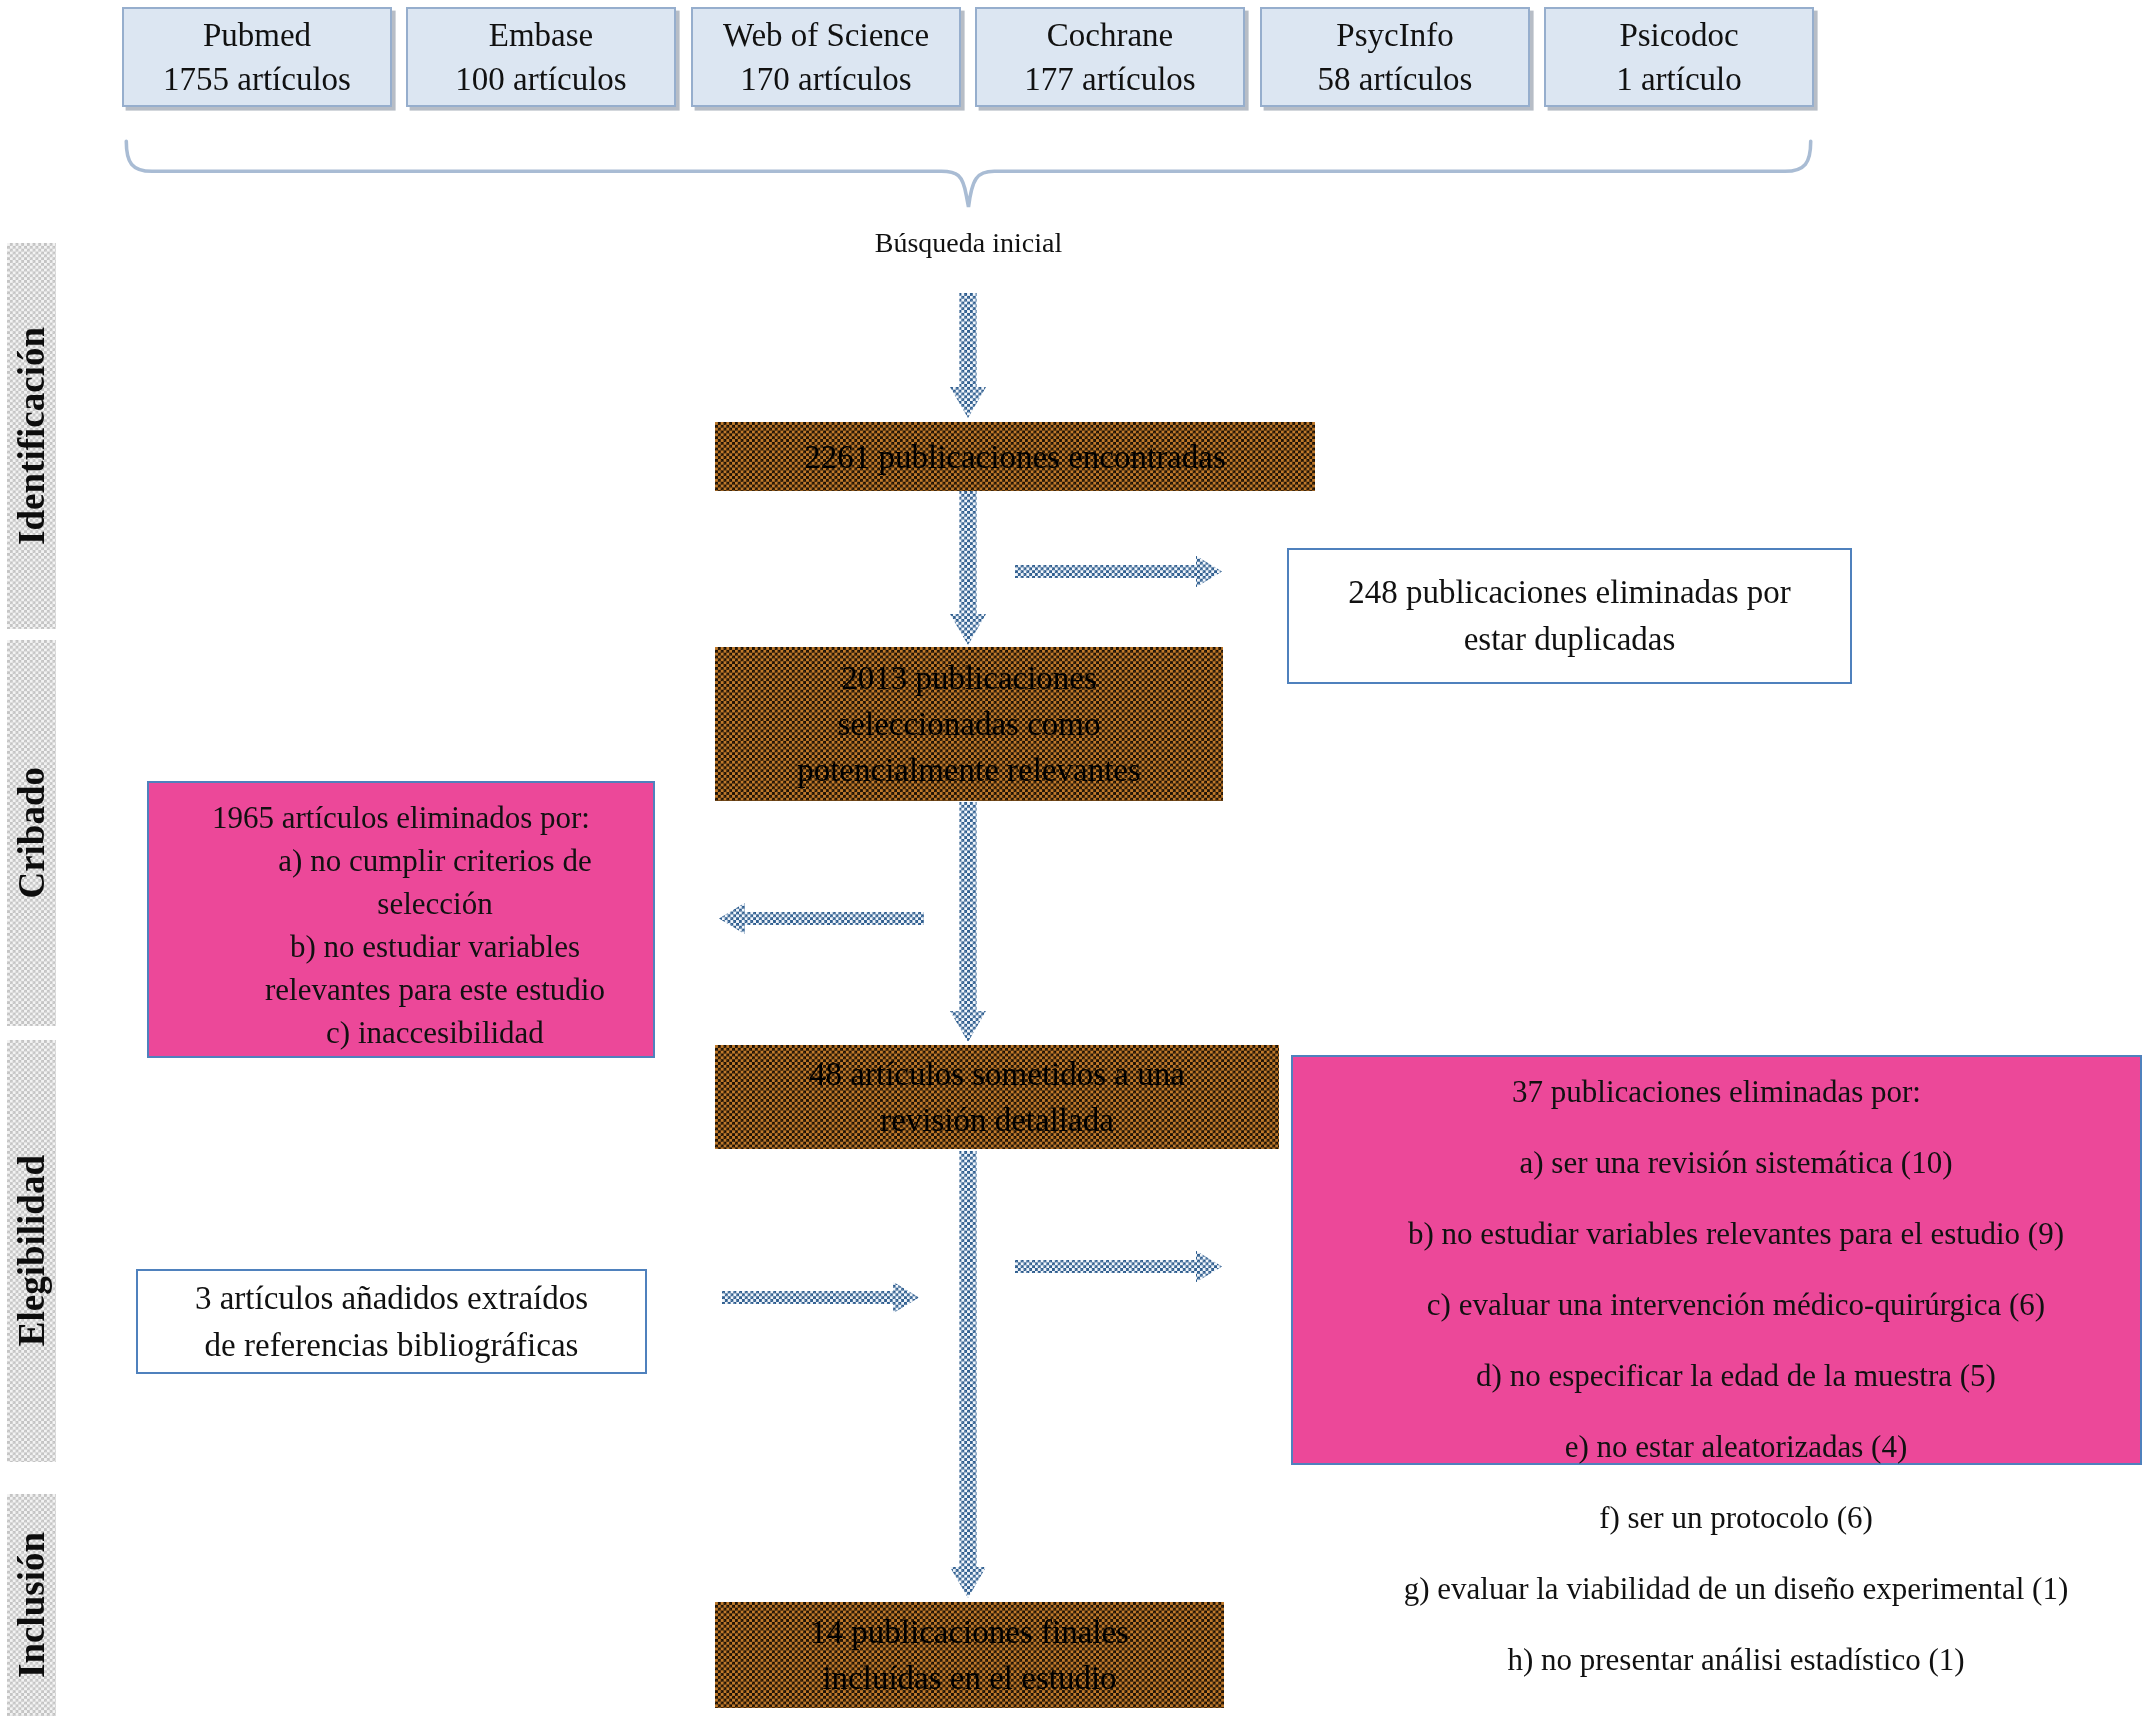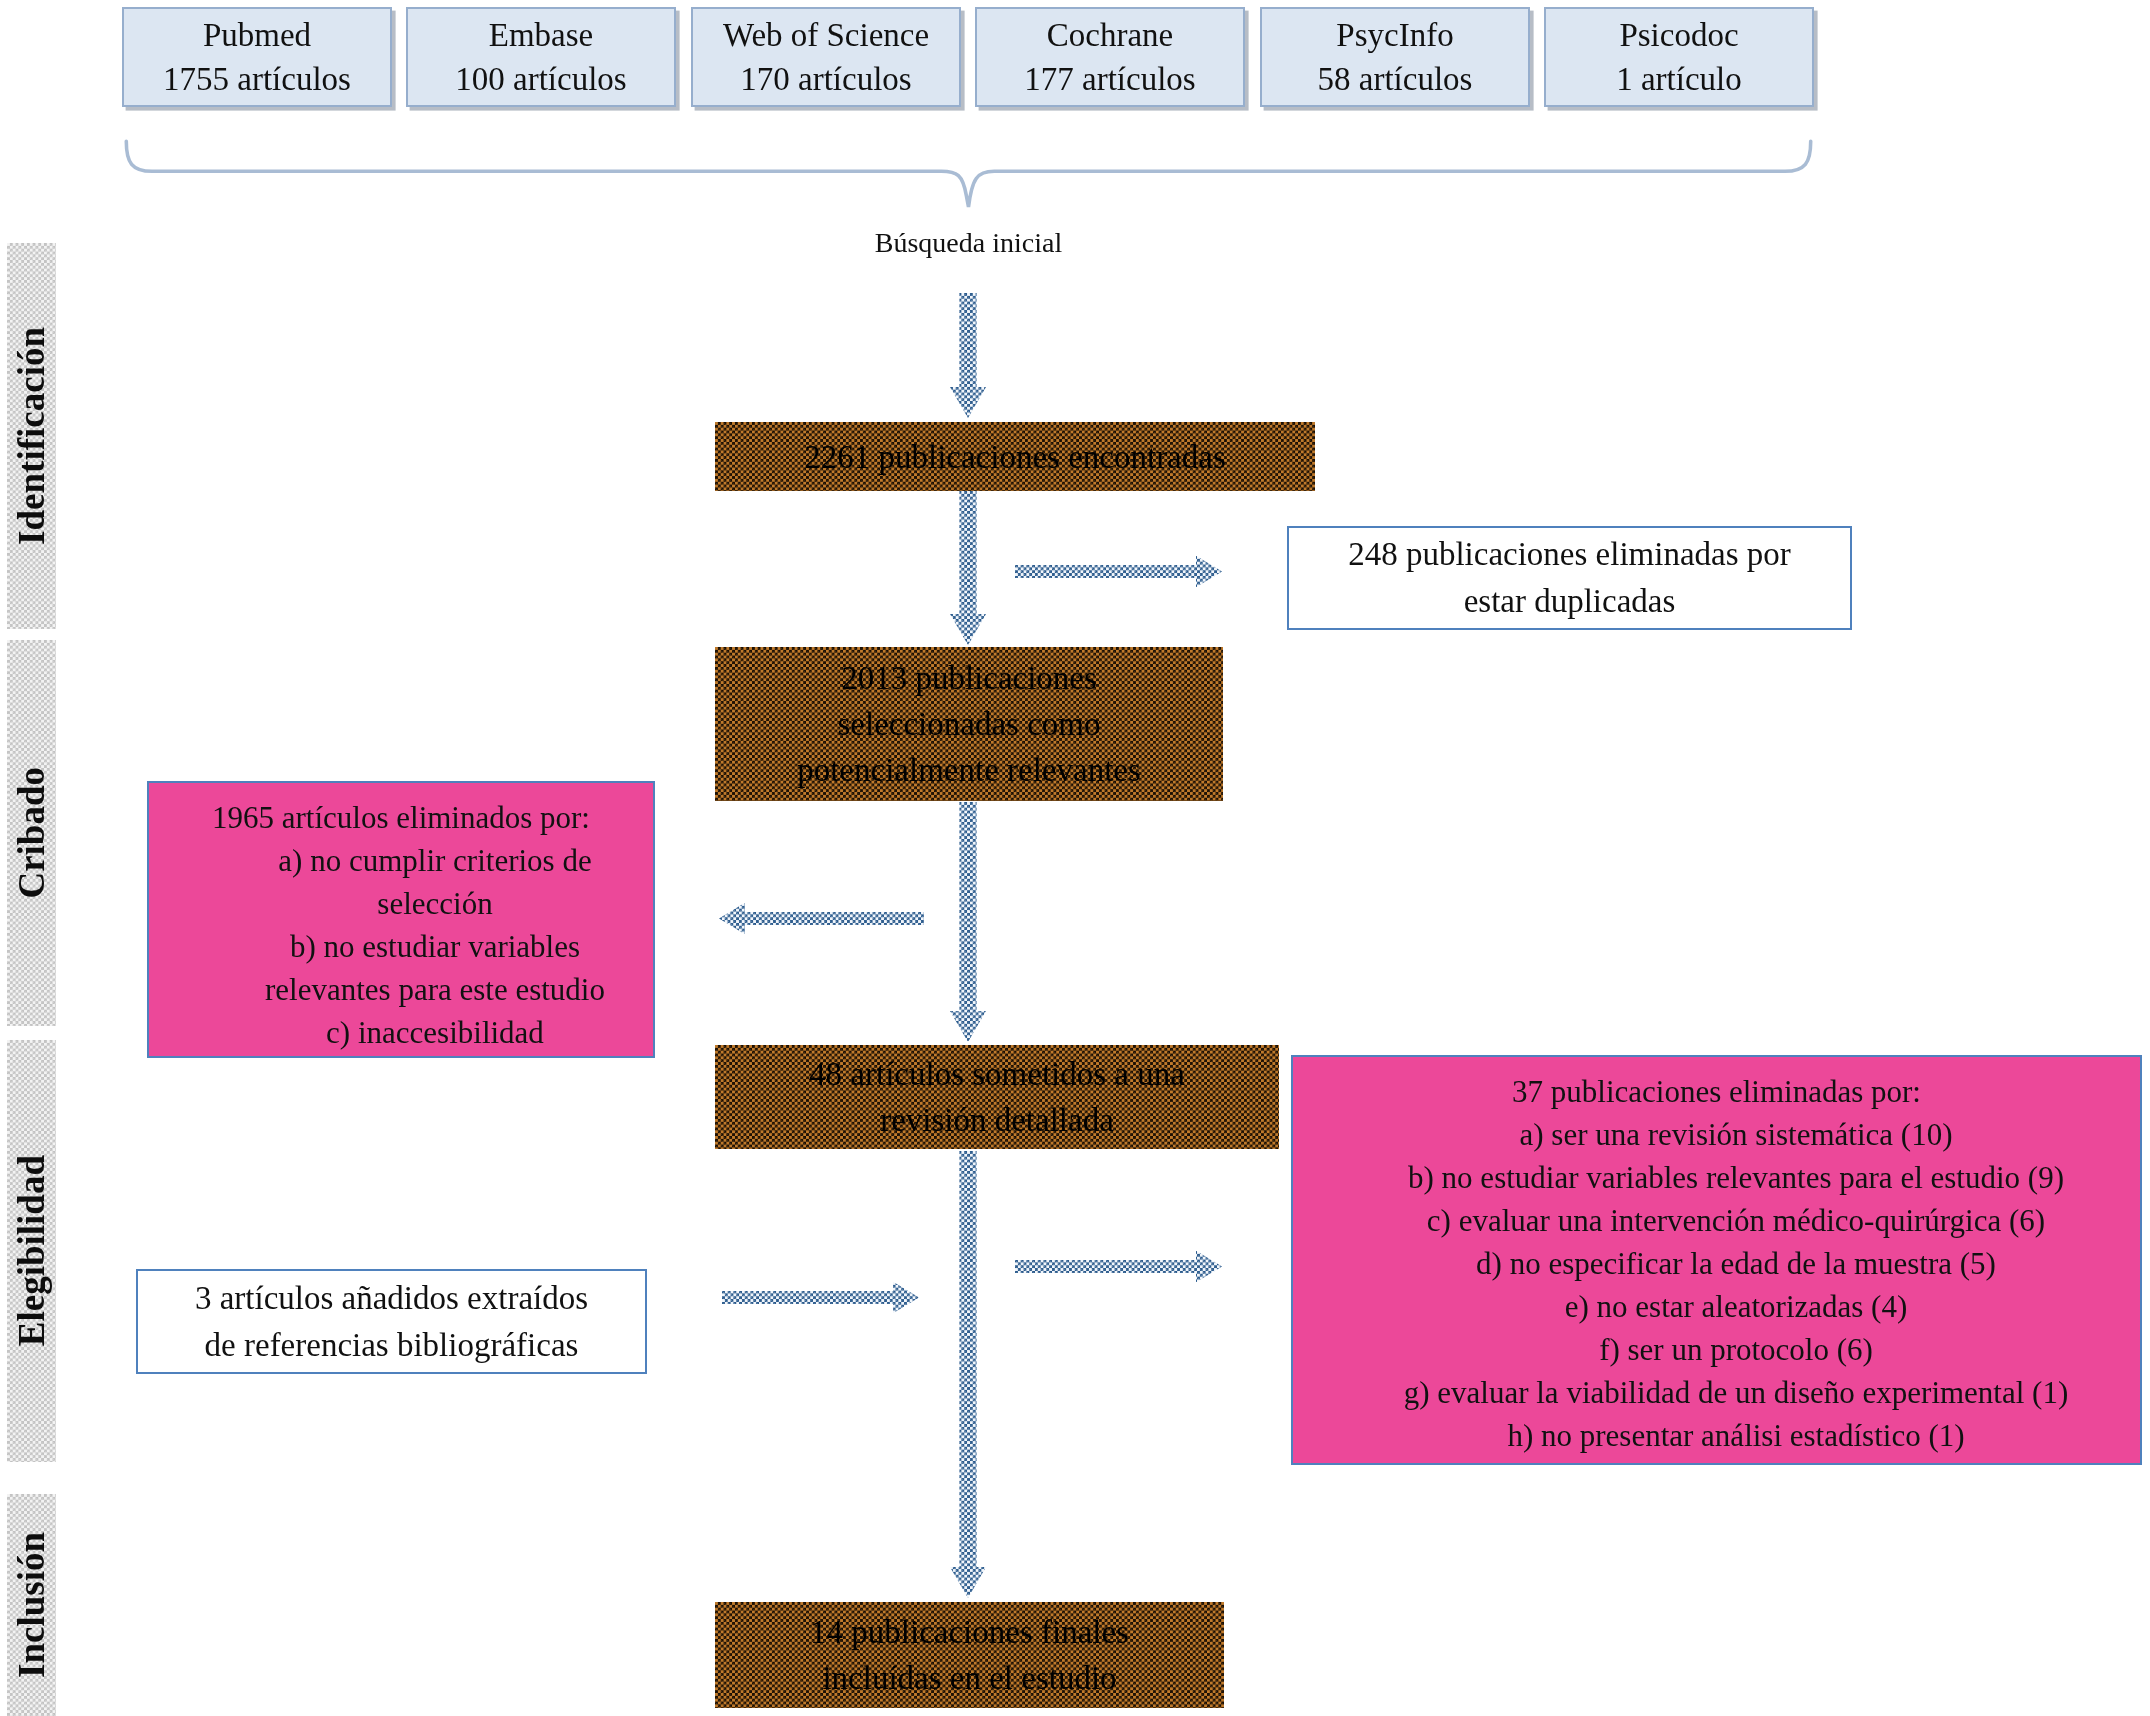--- a/index.html
+++ b/index.html
@@ -45,21 +45,21 @@
   .white-box{
     position:absolute;background:#ffffff;border:2.9px solid #4f81bd;box-sizing:border-box;
     display:flex;flex-direction:column;align-items:center;justify-content:center;
     font-size:33px;line-height:47px;text-align:center;
   }
   .list-box{
     position:absolute;background:#ec4899;border:2.9px solid #4f81bd;box-sizing:border-box;
     font-size:31px;line-height:43px;text-align:center;padding:13px 15.7px;
   }
   .list-box .lb-item{padding-left:68px;}
-  #excl-eligibility .lb-item{padding-left:39px;}
+  #excl-eligibility .lb-item{padding-left:39px;margin-top:28px;}
   
   .stage-bar{
     position:absolute;left:7.1px;width:49px;
     display:flex;align-items:center;justify-content:center;
   }
   .stage-label{
     writing-mode:vertical-rl;transform:rotate(180deg);
     font-weight:bold;font-size:37px;color:#0d0d0d;white-space:nowrap;
   }
   
@@ -154,21 +154,21 @@
   <div class="brown-box pat-brown" style="left:715px;top:647px;width:508px;height:154px">
     <span class="brown-inner" style="width:386px">2013 publicaciones seleccionadas como potencialmente relevantes</span>
   </div>
   <div class="brown-box pat-brown" style="left:715px;top:1045px;width:564px;height:104px">
     <span class="brown-inner" style="width:429px">48 artículos sometidos a una revisión detallada</span>
   </div>
   <div class="brown-box pat-brown" style="left:715px;top:1602px;width:509px;height:106px">
     <span class="brown-inner" style="width:372px">14 publicaciones finales incluídas en el estudio</span>
   </div>
 
-  <div class="white-box" style="left:1287px;top:526px;width:565px;height:104px">
+  <div class="white-box" style="left:1287px;top:548px;width:565px;height:136px">
     <div>248 publicaciones eliminadas por</div>
     <div>estar duplicadas</div>
   </div>
 
   <div class="list-box" id="excl-screening" style="left:147px;top:781px;width:508px;height:277px">
     <div>1965 artículos eliminados por:</div>
     <div class="lb-item">a) no cumplir criterios de selección</div>
     <div class="lb-item">b) no estudiar variables relevantes para este estudio</div>
     <div class="lb-item">c) inaccesibilidad</div>
   </div>

